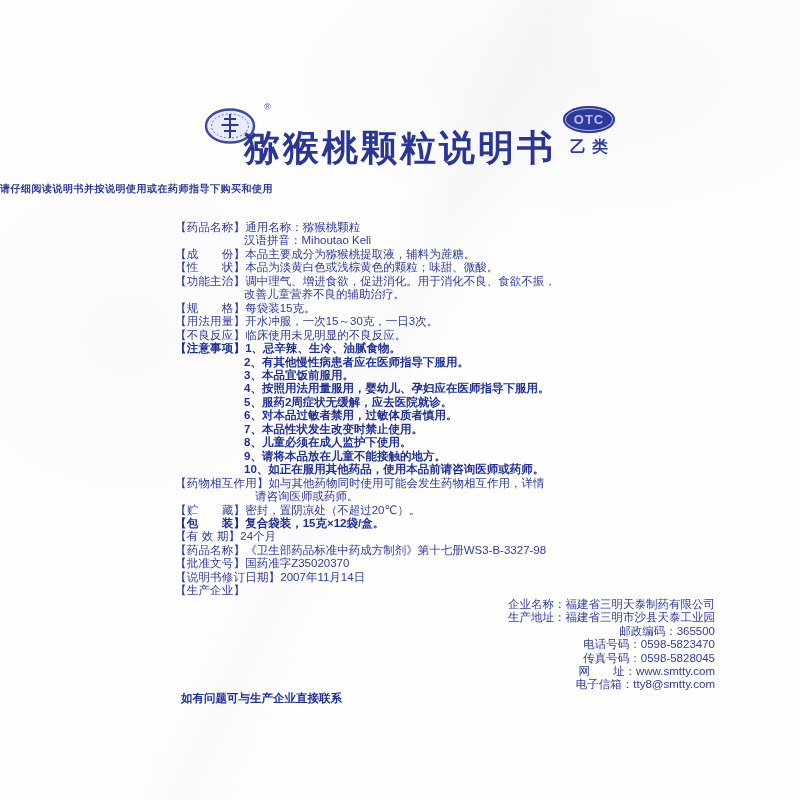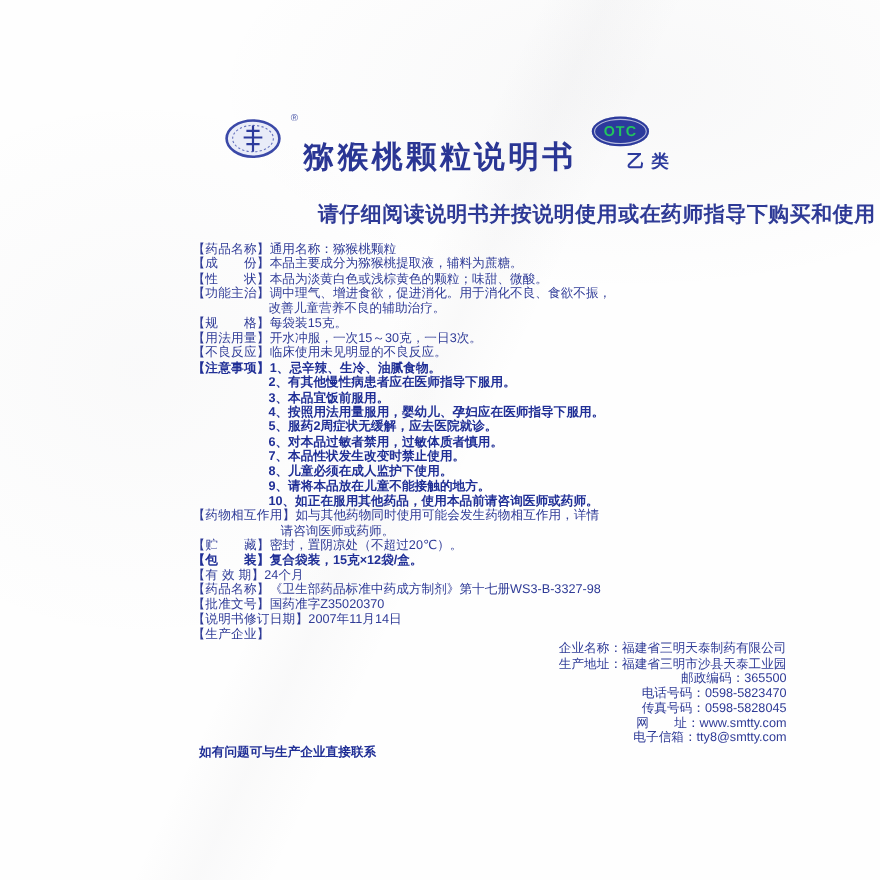--- a/index.html
+++ b/index.html
@@ -15,29 +15,29 @@
       radial-gradient(ellipse 480px 420px at 16% 42%, rgba(110,112,125,0.03), transparent 60%),
       linear-gradient(115deg, transparent 42%, rgba(100,100,112,0.03) 47%, transparent 53%),
       #fefefe;
   }
   
   .brand{position:absolute;left:203px;top:104px;width:74px;height:52px;}
   .brand .reg{position:absolute;right:6px;top:-2px;font-size:9px;color:#4a57a8;}
   .title{
     position:absolute;left:0;top:124px;width:800px;text-align:center;
     font-family:"Liberation Serif","DejaVu Serif",serif;
-    font-size:28px;font-weight:bold;color:#2a3694;letter-spacing:3px;
+    font-size:36px;font-weight:bold;color:#2a3694;letter-spacing:3px;
   }
   .subtitle{
-    position:absolute;left:0;top:182px;width:796px;text-align:right;
-    font-size:19px;font-weight:bold;color:#2e3a96;letter-spacing:0.5px;
+    position:absolute;left:0;top:182px;width:796px;text-align:left;
+    font-size:10px;font-weight:bold;color:#2e3a96;letter-spacing:0.5px;
   }
   .otc-badge{
-    position:absolute;left:538px;top:106px;width:52px;height:27px;
-    border-radius:50%;background:#2c3a9c;color:#22c55e;
+    position:absolute;left:563px;top:106px;width:52px;height:27px;
+    border-radius:50%;background:#2c3a9c;color:#c4b5fd;
     display:flex;align-items:center;justify-content:center;
     font-size:13px;font-weight:bold;letter-spacing:1px;
     box-shadow:inset 0 0 0 2px #2c3a9c, inset 0 0 0 3px rgba(255,255,255,0.65);
   }
   .otc-class{
     position:absolute;left:558px;top:137px;width:62px;text-align:center;
     color:#2c3a9c;font-size:16px;font-weight:bold;letter-spacing:6px;text-indent:6px;
   }
   
   .doc{
@@ -68,20 +68,21 @@
 
   <div class="title">猕猴桃颗粒说明书</div>
 
   <div class="otc-badge">OTC</div>
   <div class="otc-class">乙类</div>
 
   <div class="subtitle">请仔细阅读说明书并按说明使用或在药师指导下购买和使用</div>
 
   <div class="doc">
     <div class="ln"><span class="lbl">【药品名称】</span><span>通用名称：猕猴桃颗粒</span></div>
+    <div class="ln i1"><span>汉语拼音：Mihoutao Keli</span></div>
     <div class="ln"><span class="lbl">【成　　份】</span><span>本品主要成分为猕猴桃提取液，辅料为蔗糖。</span></div>
     <div class="ln"><span class="lbl">【性　　状】</span><span>本品为淡黄白色或浅棕黄色的颗粒；味甜、微酸。</span></div>
     <div class="ln"><span class="lbl">【功能主治】</span><span>调中理气、增进食欲，促进消化。用于消化不良、食欲不振，</span></div>
     <div class="ln i1"><span>改善儿童营养不良的辅助治疗。</span></div>
     <div class="ln"><span class="lbl">【规　　格】</span><span>每袋装15克。</span></div>
     <div class="ln"><span class="lbl">【用法用量】</span><span>开水冲服，一次15～30克，一日3次。</span></div>
     <div class="ln"><span class="lbl">【不良反应】</span><span>临床使用未见明显的不良反应。</span></div>
     <div class="ln b"><span class="lbl">【注意事项】</span><span>1、忌辛辣、生冷、油腻食物。</span></div>
     <div class="ln b i1"><span>2、有其他慢性病患者应在医师指导下服用。</span></div>
     <div class="ln b i1"><span>3、本品宜饭前服用。</span></div>

